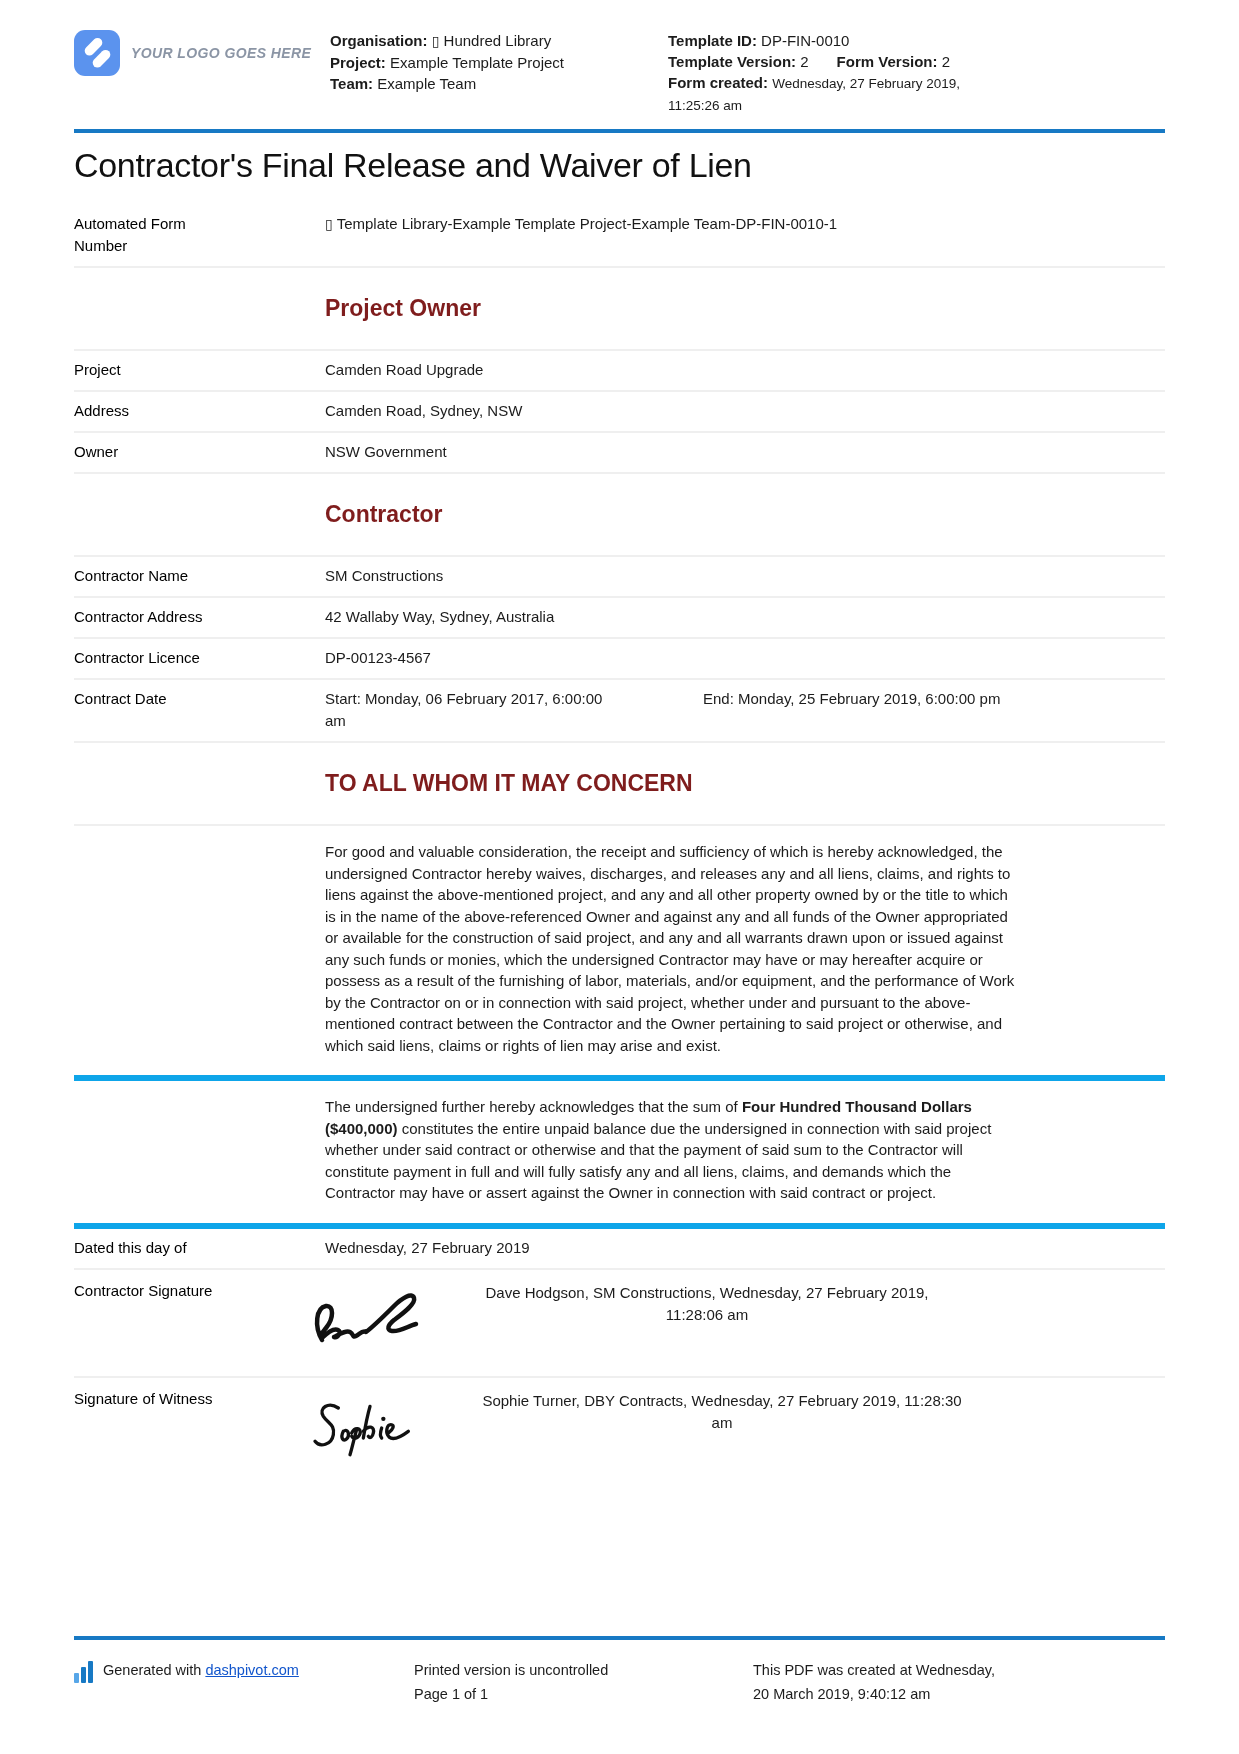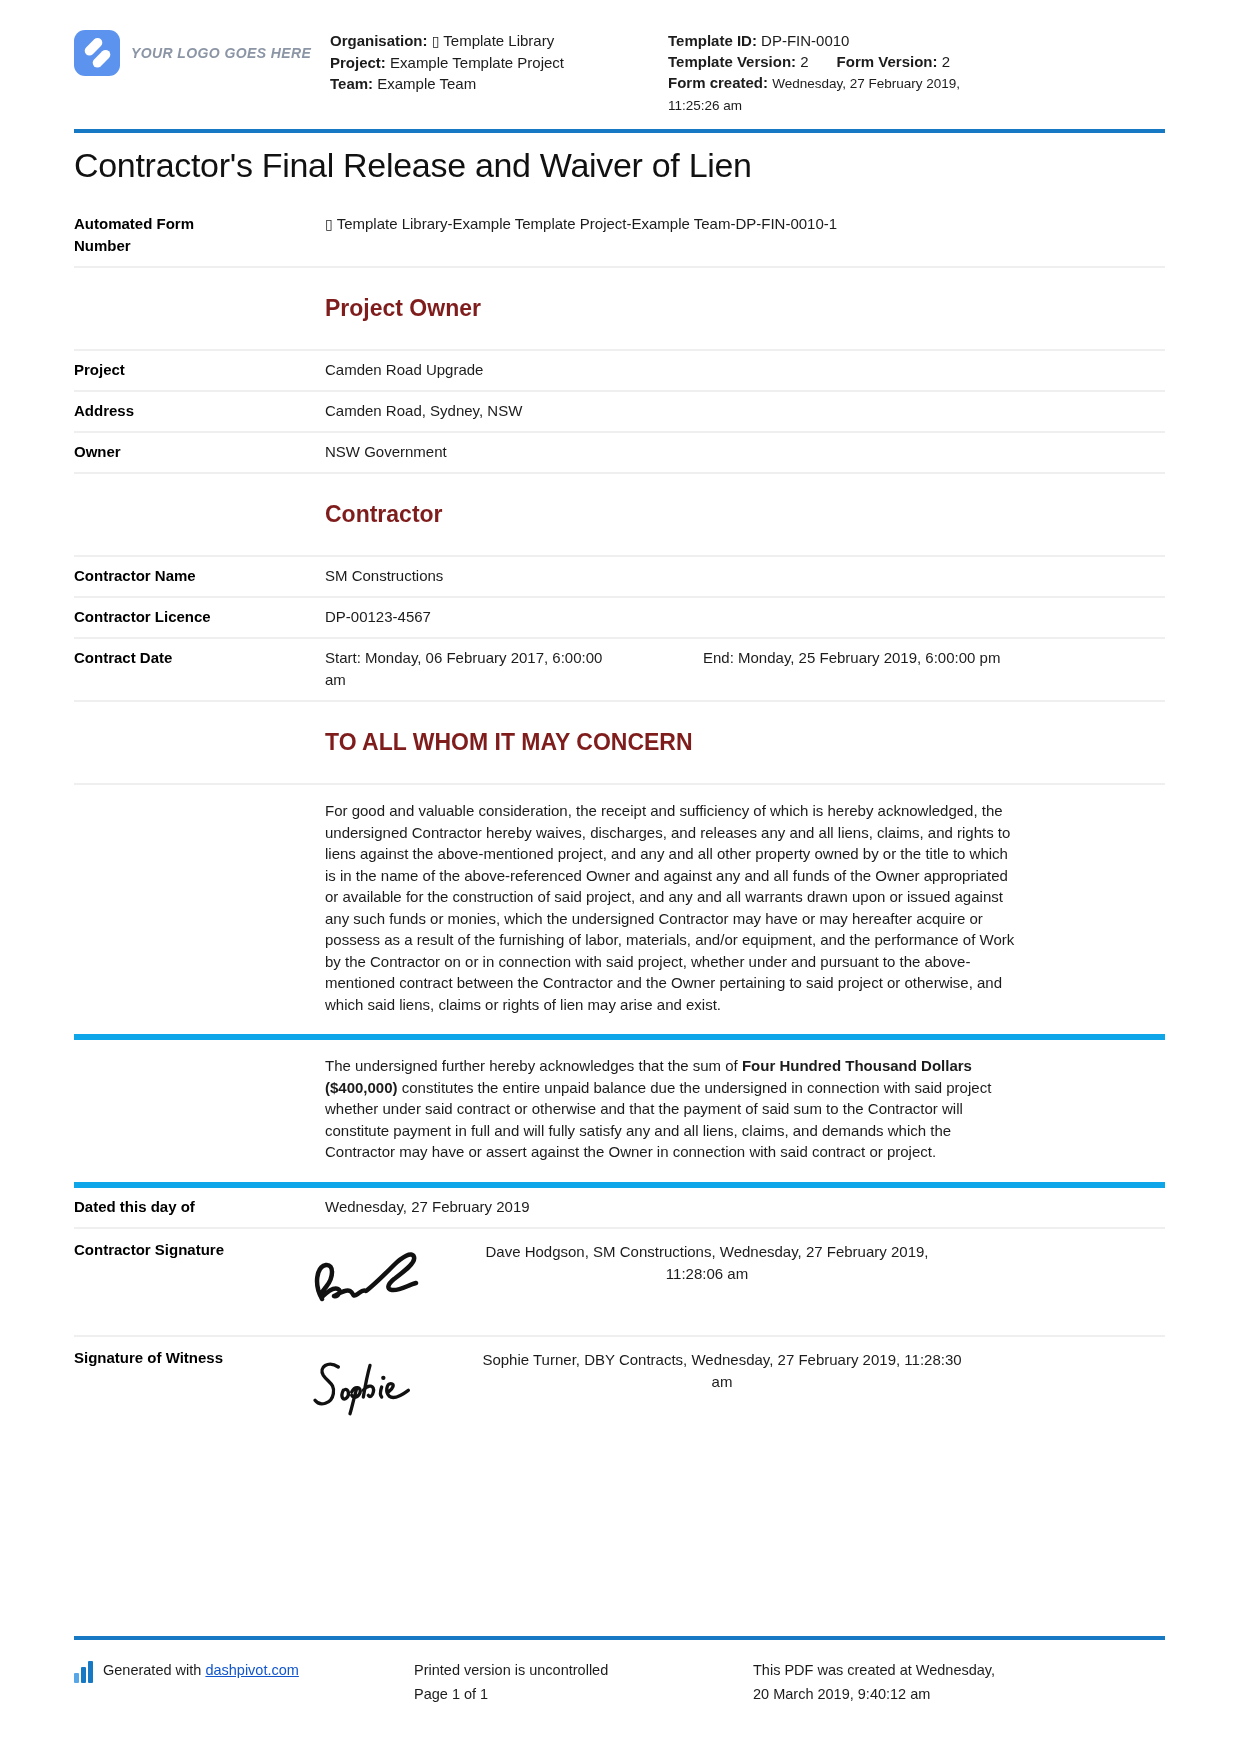--- a/index.html
+++ b/index.html
@@ -18,21 +18,21 @@
   .hdr-sm{font-size:13.5px;}
   .gap{display:inline-block;width:28px;}
   .tofu{font-size:14px;}
 
   .blue-rule{height:4px;background:#1779c4;margin:13px 74px 0 74px;}
   .page-title{margin:13px 74px 20px 74px;font-size:34px;font-weight:400;letter-spacing:-.3px;color:#111;}
 
   
   .form{margin:0 74px;}
   .row{display:flex;border-bottom:2px solid #efefef;padding:8px 0 9px 0;}
-  .lbl{width:251px;flex:0 0 251px;box-sizing:border-box;padding-right:20px;font-weight:bold;font-size:15px;line-height:22px;color:#000;}
+  .lbl{width:251px;flex:0 0 251px;box-sizing:border-box;padding-right:20px;font-weight:normal;font-size:15px;line-height:22px;color:#000;}
   .lbl-narrow .lbl-inner{display:block;max-width:140px;}
   .val{font-size:15px;line-height:22px;}
   .section{border-bottom:2px solid #efefef;padding:27px 0 27px 251px;font-size:23px;font-weight:bold;color:#7f1d1d;}
   .para-row{border-bottom:6px solid #0ea5e9;padding:15px 0 19px 251px;}
   .para{width:690px;font-size:15px;line-height:21.5px;}
   .date-val{display:flex;}
   .date-start{width:300px;flex:0 0 300px;}
   .date-end{margin-left:78px;}
 
   
@@ -61,21 +61,21 @@
       <div class="logo-box">
         <svg width="46" height="46" viewBox="0 0 46 46">
           <rect x="9" y="12" width="21" height="9.5" rx="4.75" fill="#ffffff" transform="rotate(-45 19.5 16.75)"></rect>
           <rect x="17" y="24" width="21" height="9.5" rx="4.75" fill="#ffffff" transform="rotate(-45 27.5 28.75)"></rect>
         </svg>
       </div>
       <span class="logo-text">YOUR LOGO GOES HERE</span>
     </div>
 
     <div class="hdr-col hdr-mid">
-      <div><b>Organisation:</b> <span class="tofu">▯</span> <span>Template Library</span></div>
+      <div><b>Organisation:</b> <span class="tofu">▯</span> <span>Hundred Library</span></div>
       <div><b>Project:</b> <span>Example Template Project</span></div>
       <div><b>Team:</b> <span>Example Team</span></div>
     </div>
 
     <div class="hdr-col hdr-right">
       <div><b>Template ID:</b> <span>DP-FIN-0010</span></div>
       <div><b>Template Version:</b> <span>2</span><span class="gap"></span><b>Form Version:</b> <span>2</span></div>
       <div><b>Form created:</b> <span class="hdr-sm">Wednesday, 27 February 2019, 11:25:26 am</span></div>
     </div>
   </div>
@@ -106,20 +106,24 @@
     <div class="row">
       <div class="lbl">Owner</div>
       <div class="val">NSW Government</div>
     </div>
 
     <div class="section">Contractor</div>
 
     <div class="row">
       <div class="lbl">Contractor Name</div>
       <div class="val">SM Constructions</div>
+    </div>
+    <div class="row">
+      <div class="lbl">Contractor Address</div>
+      <div class="val">42 Wallaby Way, Sydney, Australia</div>
     </div>
     <div class="row">
       <div class="lbl">Contractor Licence</div>
       <div class="val">DP-00123-4567</div>
     </div>
     <div class="row">
       <div class="lbl">Contract Date</div>
       <div class="val date-val">
         <span class="date-start">Start: Monday, 06 February 2017, 6:00:00 am</span>
         <span class="date-end">End: Monday, 25 February 2019, 6:00:00 pm</span>

